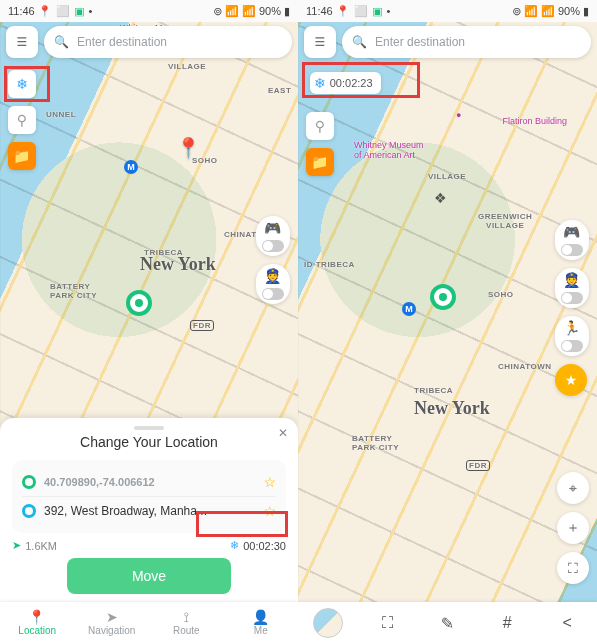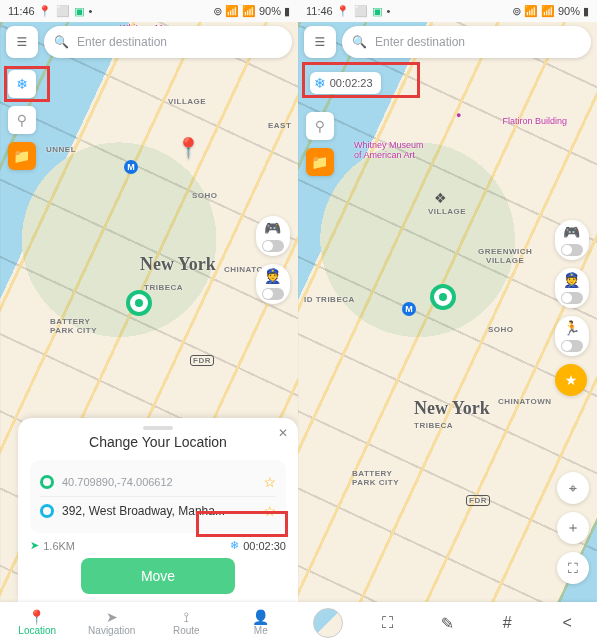--- a/index.html
+++ b/index.html
@@ -176,21 +176,20 @@
   }
   .route-flag{position:absolute;z-index:40;font-size:14px;}
   
   .sheet{
     position:absolute;left:0;right:0;bottom:42px;
     background:#fff;
     border-radius:14px 14px 0 0;
     padding:8px 12px 8px;
     box-shadow:0 -2px 6px rgba(0,0,0,.1);
     z-index:80;
-    margin-left:18px;
   }
   .sheet h3{
     margin:2px 0 10px;
     font-size:14px;
     text-align:center;
     color:#333;
     font-weight:500;
   }
   .sheet .close-x{
     position:absolute; right:10px; top:8px; color:#888;
@@ -202,21 +201,21 @@
     padding:8px 10px;
   }
   .loc-row{
     display:flex;align-items:center;gap:8px;
     padding:6px 0;
   }
   .loc-row + .loc-row{border-top:1px solid #eee;}
   .pin-dot{width:14px;height:14px;border-radius:50%;border:3px solid;flex-shrink:0;}
   .loc-text{flex:1;min-width:0;}
   .loc-text .title{color:#333;font-size:12px;white-space:nowrap;overflow:hidden;text-overflow:ellipsis;}
-  .loc-text .coords{color:var(--muted);font-size:11px;}
+  .loc-text .coords{color:var(--muted);font-size:11px;font-weight:bold;}
   .star{color:var(--star);font-size:14px;}
   .sheet-footer{
     display:flex;align-items:center;justify-content:space-between;
     margin-top:6px;
     font-size:11px;
     color:#666;
   }
   .sheet-footer .dist{display:flex;align-items:center;gap:4px;color:var(--accent);}
   .sheet-footer .timer{display:flex;align-items:center;gap:4px;color:#444;}
   .move-btn{
@@ -269,21 +268,21 @@
   .action-bar .act{
     flex:1;display:flex;align-items:center;justify-content:center;
     font-size:16px;color:#555;
     cursor:pointer;
   }
   .map-thumb{
     width:30px;height:30px;border-radius:50%;
     background:linear-gradient(135deg,#a5d8ec 50%, #f7efe0 50%);
     border:1px solid #ccc;
   }
-  .neighbor-label{position:absolute;font-size:8px;color:#777;letter-spacing:.5px;font-weight:600;text-shadow:0 0 2px #fff;margin-top:35px;}
+  .neighbor-label{position:absolute;font-size:8px;color:#777;letter-spacing:.5px;font-weight:600;text-shadow:0 0 2px #fff;}
 </style>
 </head>
 <body>
 
 <div class="canvas">
 
   <div class="phone">
 
     <div class="status-bar">
       <div class="left-icons">

